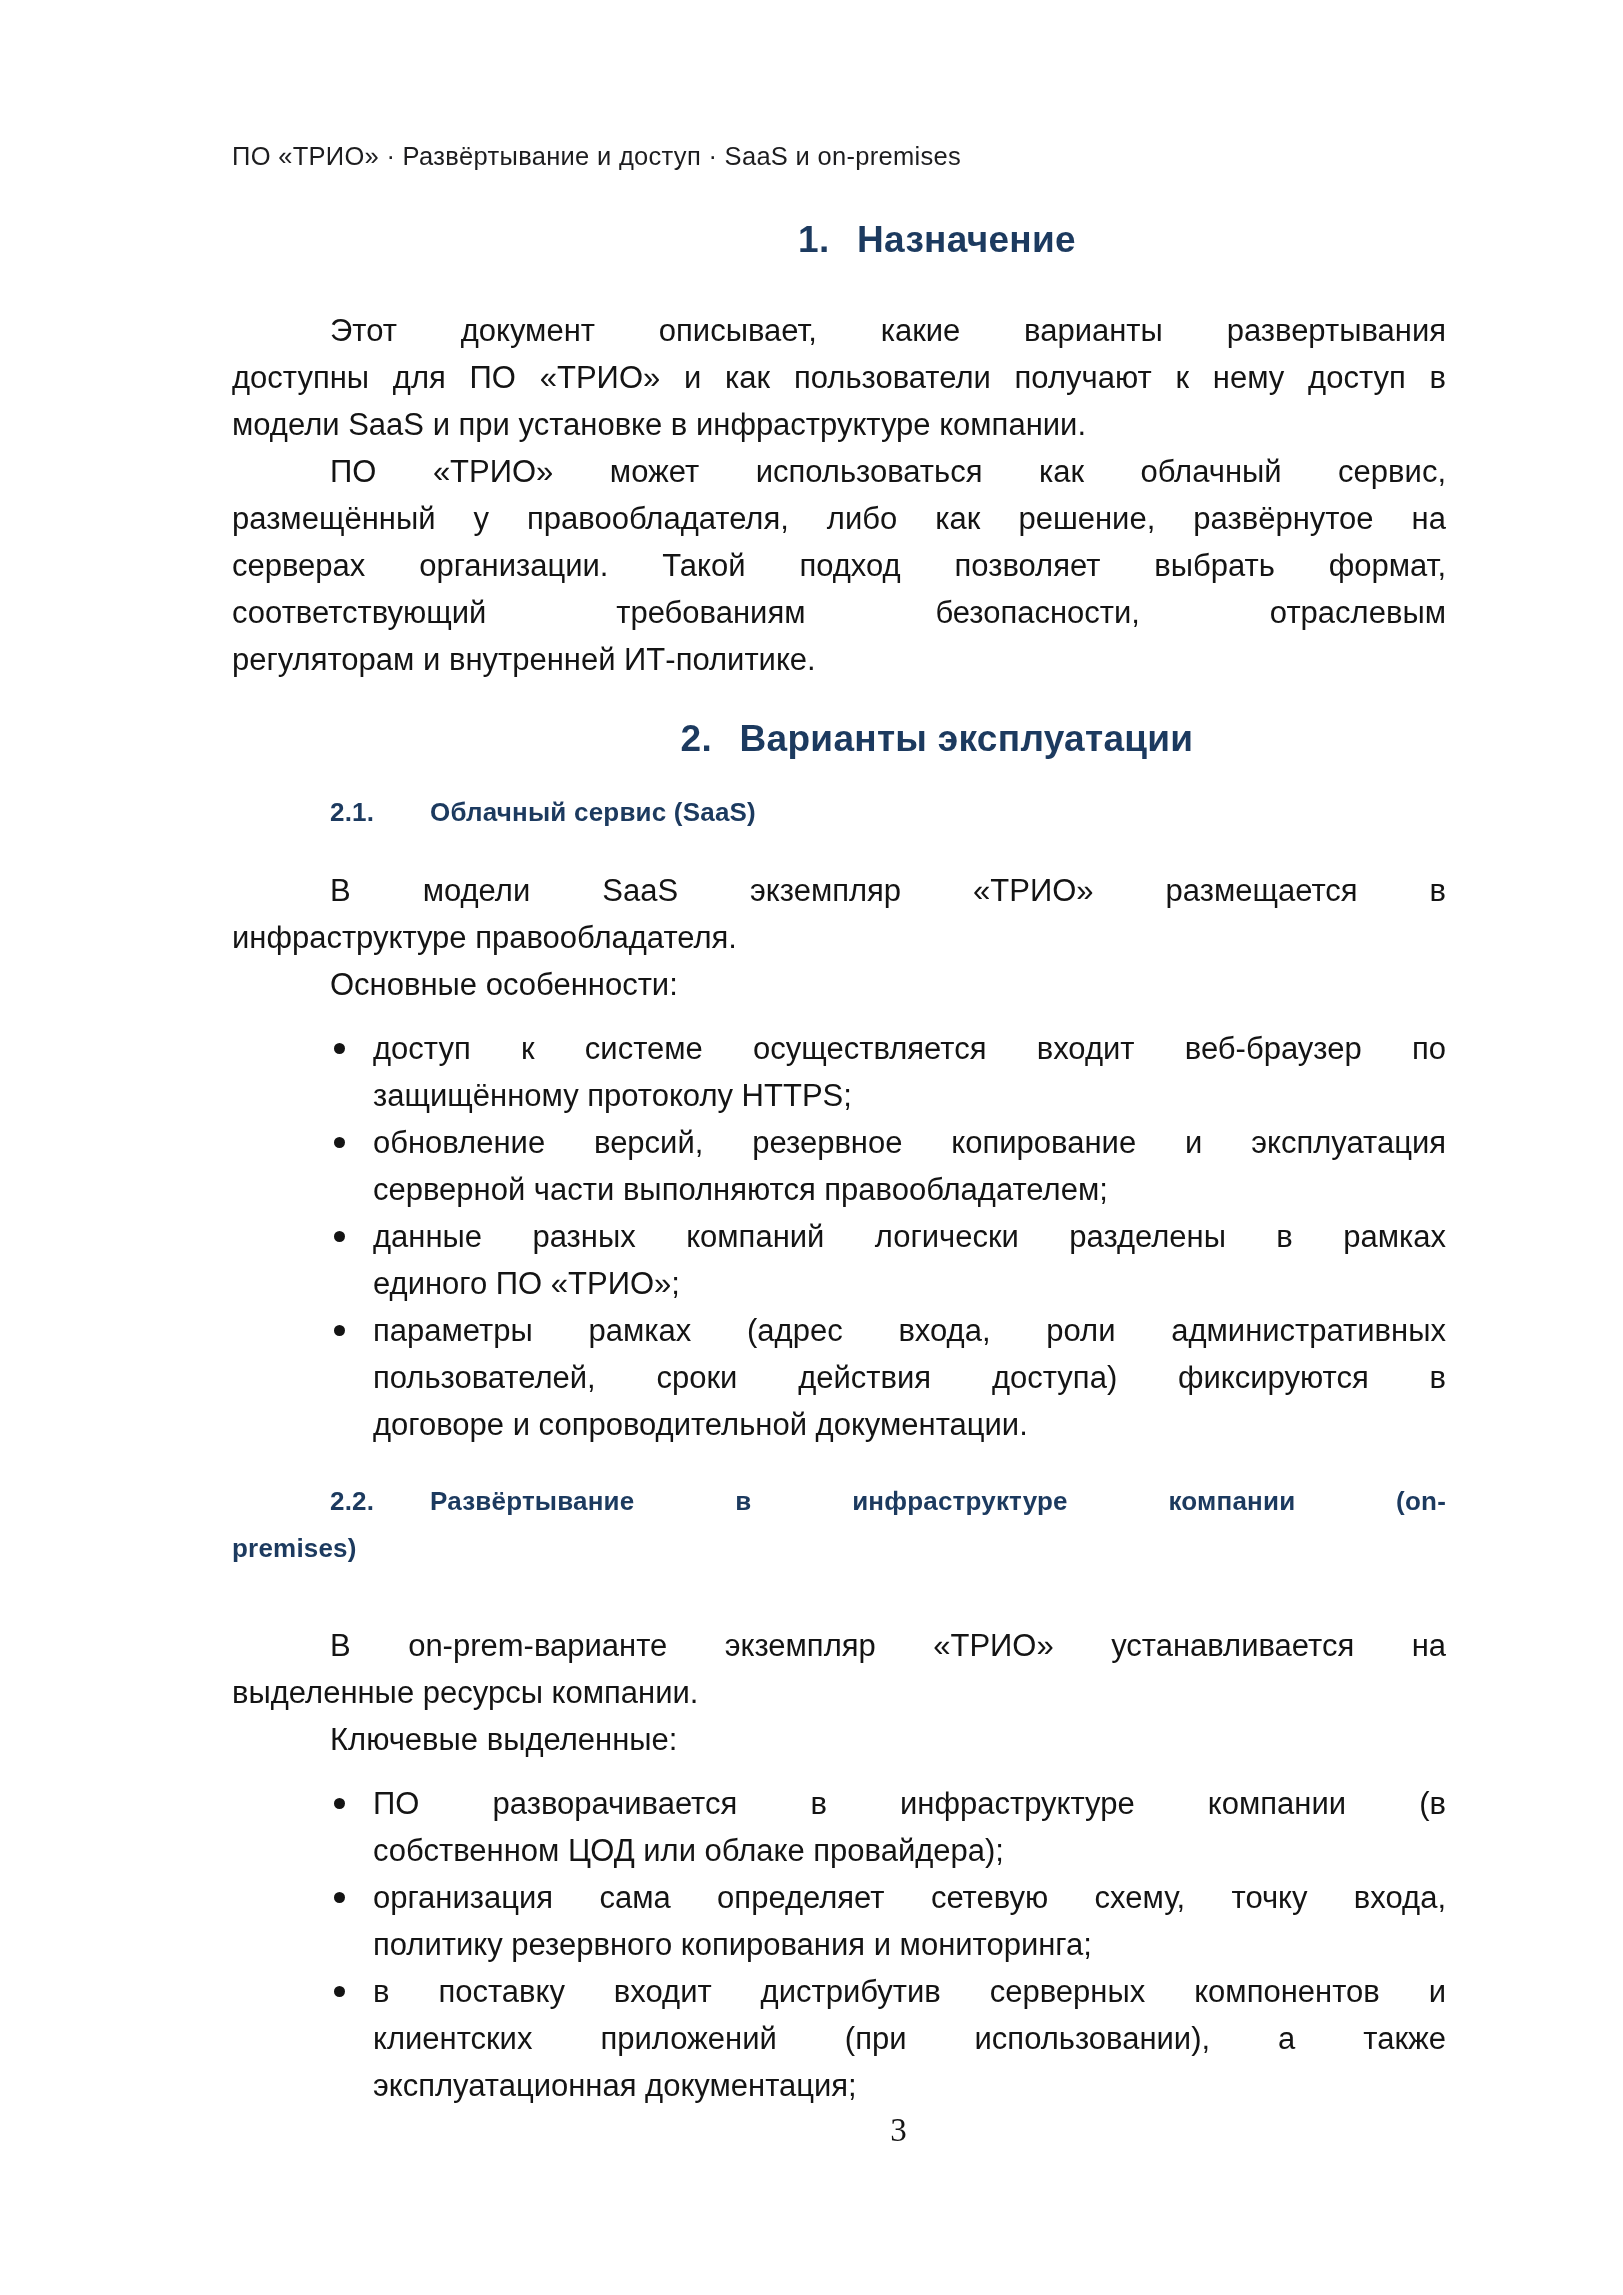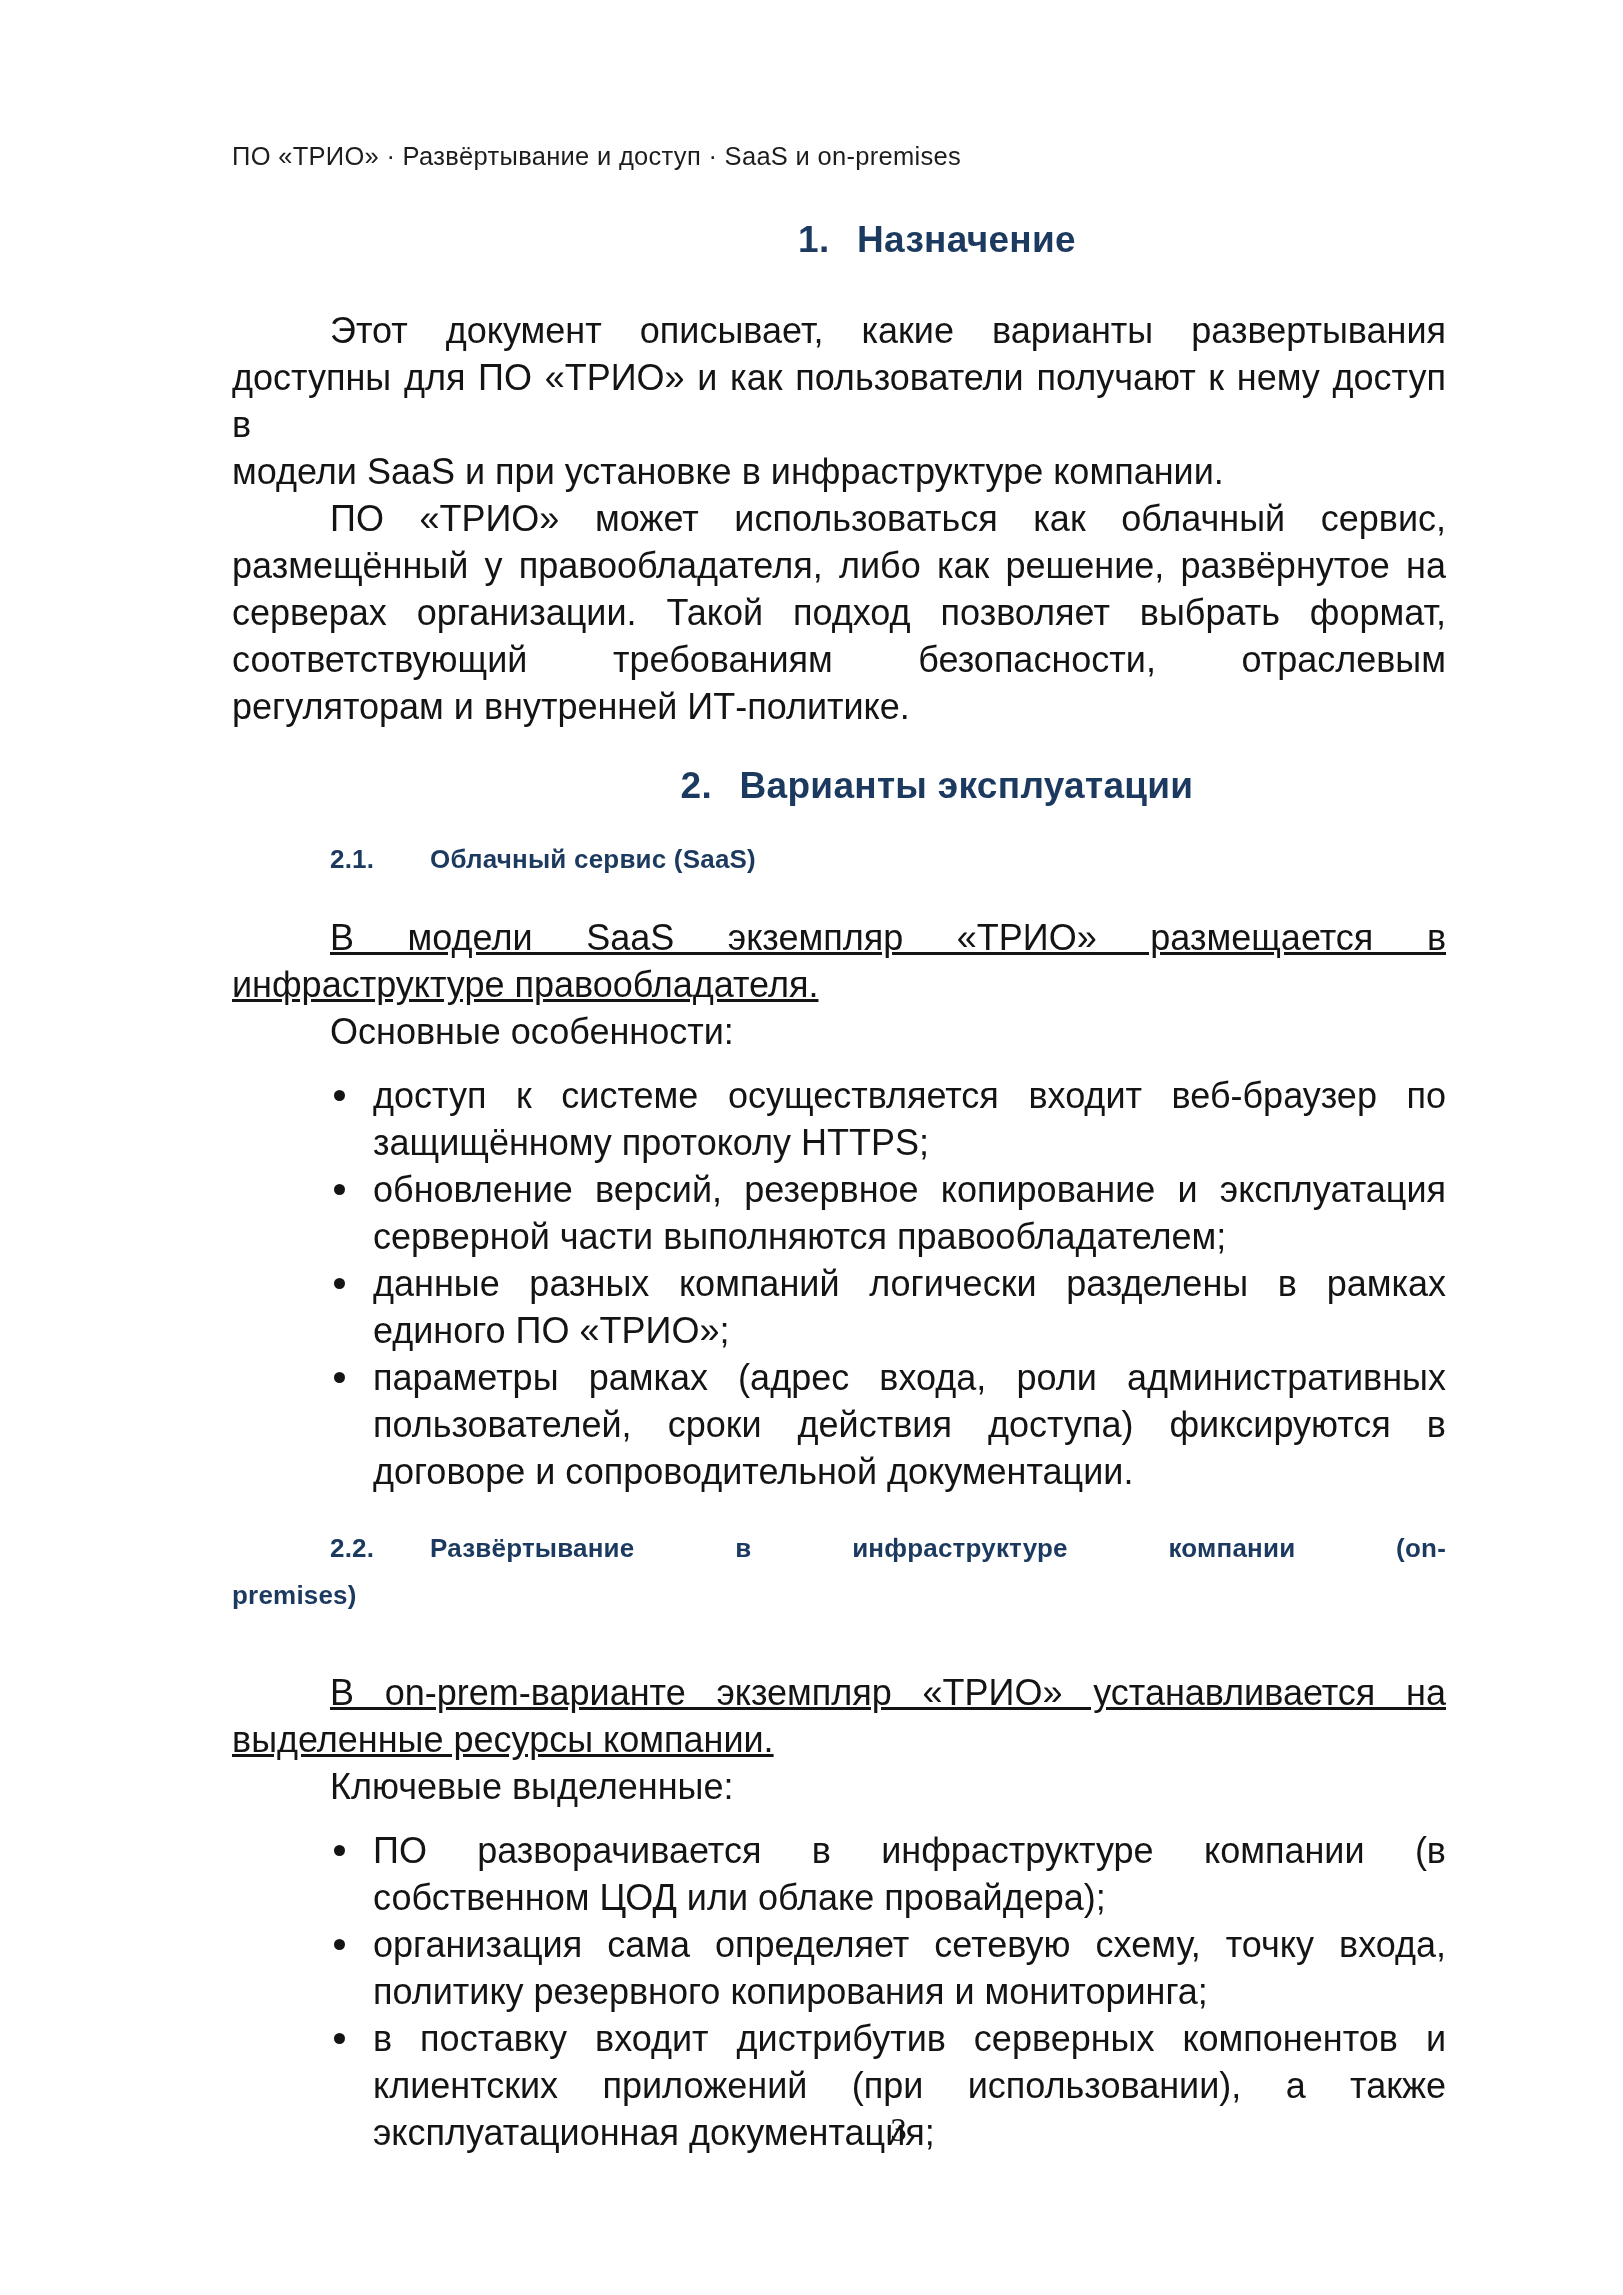--- a/index.html
+++ b/index.html
@@ -49,28 +49,28 @@
     font-size:26px;
     letter-spacing:0.2px;
   }
   .hc + .hsub{margin-top:21px;}
   .blist + .hsub{margin-top:30px;}
   .hsub .hline{line-height:47px;}
   .hsub .hline.indent{text-indent:98px;}
   .hsub .h-num{display:inline-block;width:100px;text-indent:0;}
   
   .line{
-    font-size:36px;
+    font-size:31px;
     line-height:47px;
   }
   .line.just{text-align:justify;text-align-last:justify;}
   .line.indent{text-indent:98px;}
   .para{margin:0;}
   .hc + .para{margin-top:38px;}
-  .hsub + .para{margin-top:31px;text-decoration:underline;}
+  .hsub + .para{margin-top:31px;}
   .hsub.lines-2 + .para{margin-top:50px;}
   
   .blist{list-style:none;margin:17px 0 0 0;padding:0;}
   .blist li{position:relative;padding-left:141px;}
   .bullet-dot{
     position:absolute;left:102px;top:18.3px;
     width:11px;height:11px;border-radius:50%;
     background:var(--ink);
   }
   .page-footer{

